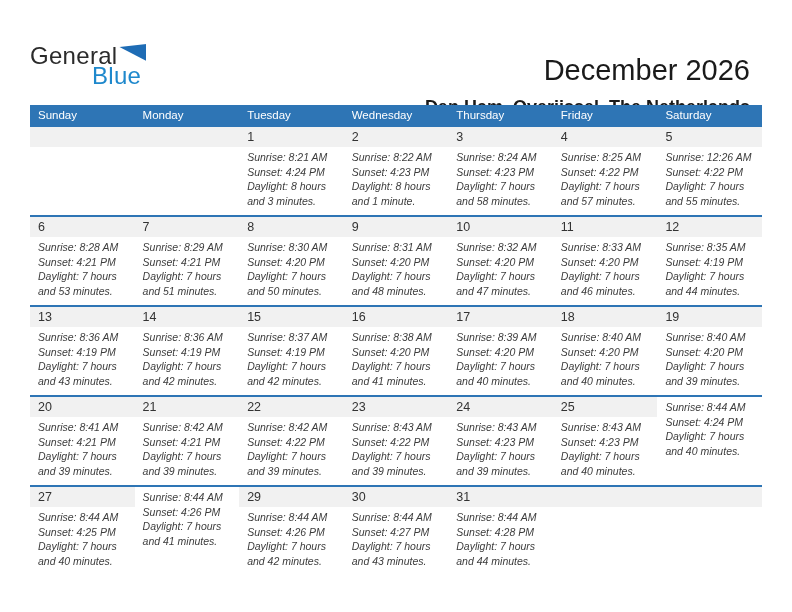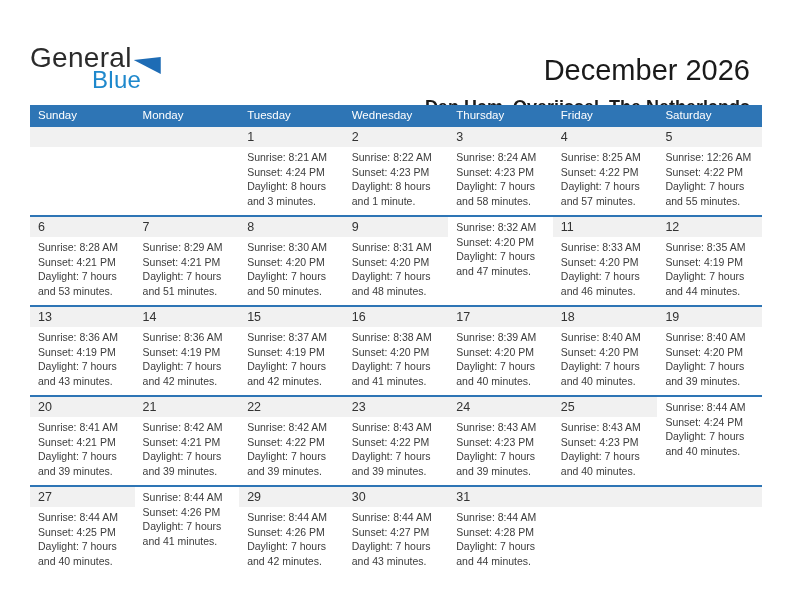--- a/index.html
+++ b/index.html
@@ -2,38 +2,38 @@
 <html style="--blue: #2e75b5; --gray: #f1f1f1; --logo-blue: #1e88cc; --triangle-blue: #1e6cb5;"><head>
 <meta charset="utf-8">
 <style>
   html,body { margin:0; padding:0; background:#ffffff; }
   .page {
     position:relative; width:792px; height:612px; background:#ffffff;
     font-family:"Liberation Sans", sans-serif; overflow:hidden;
   }
   
   .logo { position:absolute; left:30px; top:42px; }
-  .logo-top { display:flex; align-items:flex-end; font-size:28px; color:#2b2b2b; letter-spacing:0.3px; }
+  .logo-top { display:flex; align-items:flex-start; font-size:24px; color:#2b2b2b; letter-spacing:0.3px; }
   .logo-triangle {
     display:inline-block; width:27px; height:17px; margin-left:2px; margin-top:2px;
     background:var(--triangle-blue); clip-path:polygon(0 18%, 100% 0, 100% 100%);
   }
   .logo-bottom { font-size:24px; color:var(--logo-blue); margin-top:-8px; padding-left:62px; letter-spacing:0.3px; }
   
   .titles { position:absolute; right:42px; top:34px; text-align:right; }
   .month-title { font-size:29px; color:#1a1a1a;margin-top:20px; }
   .location { font-size:18px; font-weight:bold; color:#1a1a1a; margin-top:10px; }
   
   .calendar { position:absolute; left:30px; top:105px; width:732px; }
   .weekday-row { display:grid; grid-template-columns:repeat(7,1fr); background:var(--blue); height:20px; }
   .wcell { color:#ffffff; font-size:11.5px; line-height:20px; padding-left:8px; overflow:hidden; white-space:nowrap; }
   .week-row { display:grid; grid-template-columns:repeat(7,1fr); border-top:2px solid var(--blue); height:88px; }
   .day-cell { overflow:hidden; }
   .day-num { height:20px; line-height:20px; background:var(--gray); font-size:12.5px; color:#333333; padding-left:8px; }
-  .day-info { padding:3px 3px 0 8px; font-size:10.5px; line-height:14.5px; color:#3c3c3c; }
+  .day-info { padding:3px 3px 0 8px; font-size:10.5px; line-height:14.5px; color:#3c3c3c;font-style:italic; }
 </style>
 </head>
 <body>
 
 <div class="page">
   <div class="logo">
     <div class="logo-top">
       <span>General</span>
       <span class="logo-triangle"></span>
     </div>
@@ -140,20 +140,21 @@
           <div class="day-cell">
             <div class="day-num">9</div>
             <div class="day-info">
               <div>Sunrise: 8:31 AM</div>
               <div>Sunset: 4:20 PM</div>
               <div>Daylight: 7 hours</div>
               <div>and 48 minutes.</div>
             </div>
           </div>
           <div class="day-cell">
+            <div class="day-num">10</div>
             <div class="day-info">
               <div>Sunrise: 8:32 AM</div>
               <div>Sunset: 4:20 PM</div>
               <div>Daylight: 7 hours</div>
               <div>and 47 minutes.</div>
             </div>
           </div>
           <div class="day-cell">
             <div class="day-num">11</div>
             <div class="day-info">

